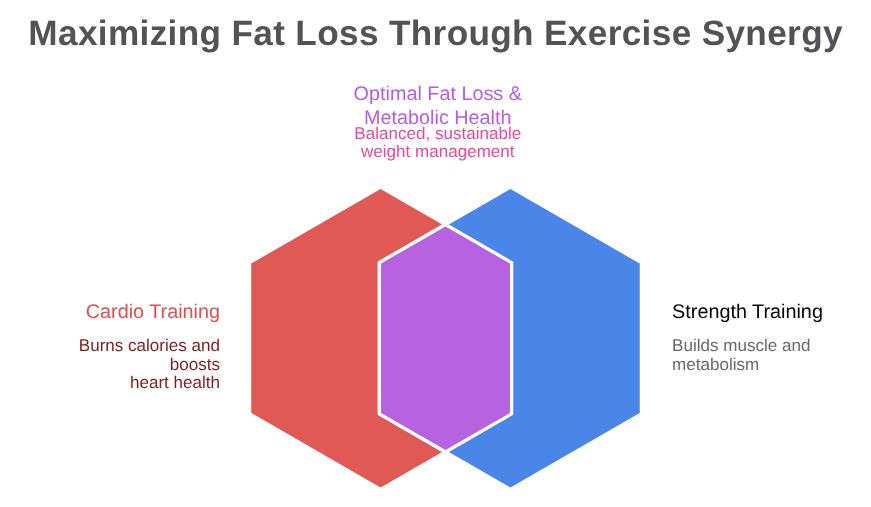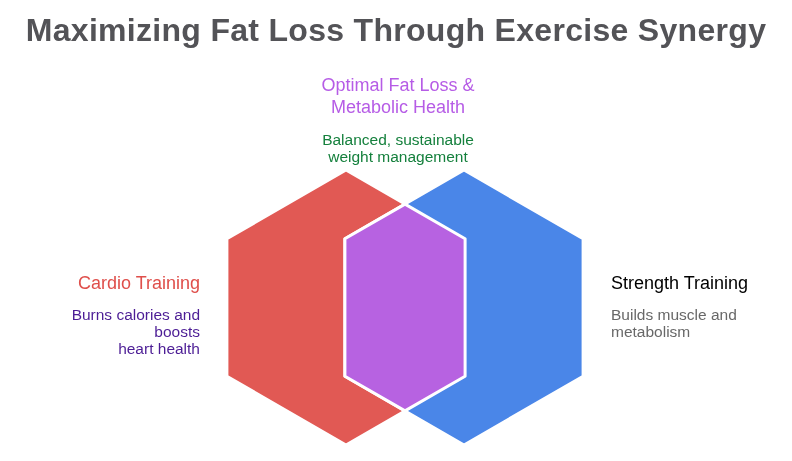--- a/index.html
+++ b/index.html
@@ -57,26 +57,26 @@
 
   <svg class="venn-svg" width="792" height="461" viewBox="0 0 792 461">
     <polygon points="346,170 465.1,238.75 465.1,376.25 346,445 226.9,376.25 226.9,238.75" stroke="#FFFFFF" stroke-width="3" stroke-linejoin="round" fill="#E15954"></polygon>
     <polygon points="464,170 583.1,238.75 583.1,376.25 464,445 344.9,376.25 344.9,238.75" stroke="#FFFFFF" stroke-width="3" stroke-linejoin="round" fill="#4A86E8"></polygon>
     <polygon points="405,204.1 465.1,238.75 465.1,376.25 405,410.9 344.9,376.25 344.9,238.75" stroke="#FFFFFF" stroke-width="3" stroke-linejoin="round" fill="#B762E1"></polygon>
   </svg>
 
   <div class="label-heading center-text" style="top: 74px; color: rgb(182, 92, 230);">Optimal Fat Loss &amp;
 Metabolic Health</div>
 
-  <div class="label-body center-text" style="top: 131px; color: #15803d;">Balanced, sustainable
+  <div class="label-body center-text" style="top: 113px; color: #ec4899;">Balanced, sustainable
 weight management</div>
 
   <div class="label-heading left-text" style="top: 272px; color: rgb(223, 79, 75);">Cardio Training</div>
 
-  <div class="label-body left-text" style="top: 306px; color: #4c1d95;">Burns calories and boosts
+  <div class="label-body left-text" style="top: 306px; color: #7f1d1d;">Burns calories and boosts
 heart health</div>
 
   <div class="label-heading right-text" style="top: 272px; color: #000000;">Strength Training</div>
 
   <div class="label-body right-text" style="top: 306px; color: rgb(104, 104, 104);">Builds muscle and
 metabolism</div>
 
 </div>
 
 </body></html>

